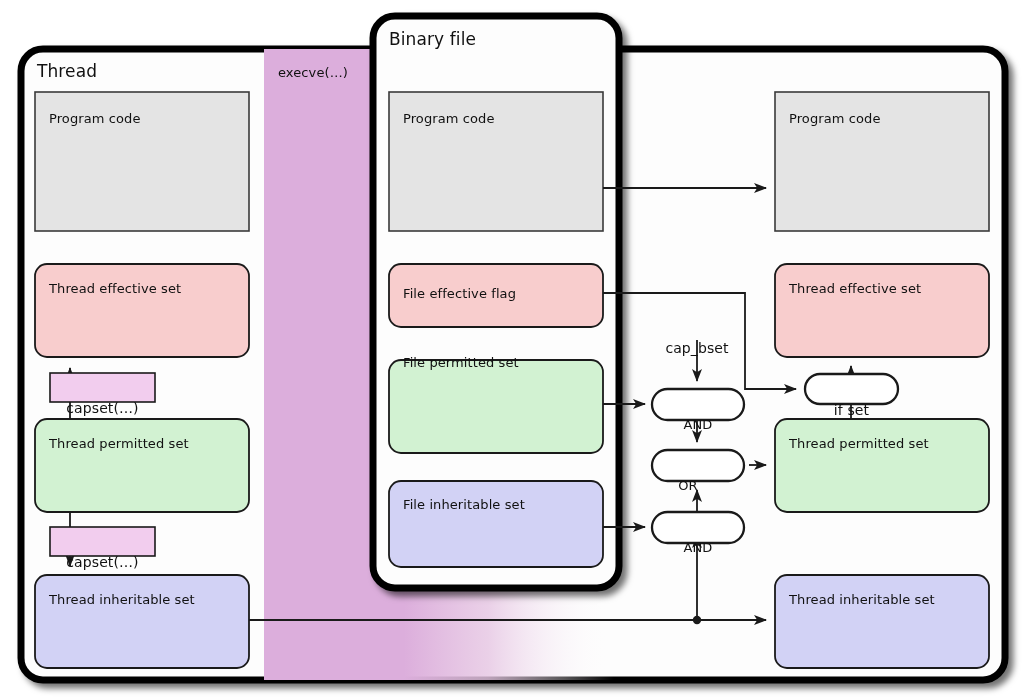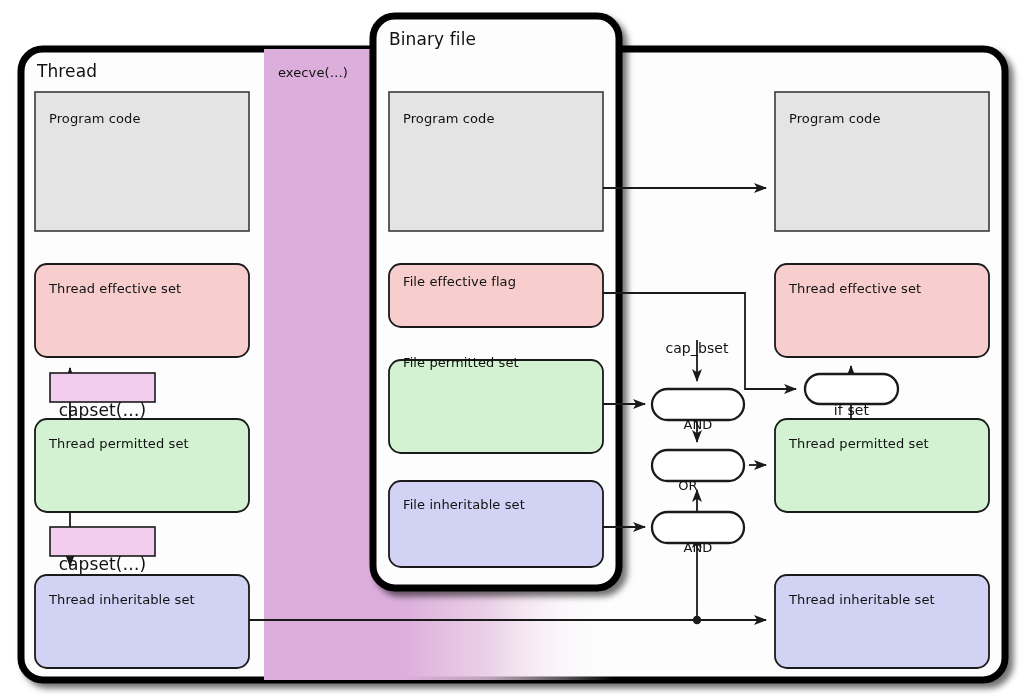--- a/index.html
+++ b/index.html
@@ -4,21 +4,21 @@
 <style>
   html,body{margin:0;padding:0;background:#fff;}
   body{width:1024px;height:699px;overflow:hidden;
        font-family:"DejaVu Sans","Liberation Sans",sans-serif;}
   #stage{position:relative;width:1024px;height:699px;background:#fff;}
   svg.layer{position:absolute;left:0;top:0;width:1024px;height:699px;}
   .lbl{position:absolute;font-size:13px;color:#111;white-space:nowrap;
        pointer-events:none;letter-spacing:.1px;}
   .lbl.t17{font-size:17px;}
   .lbl.t14{font-size:14px;}
-  .lbl.t13{font-size:17px;}
+  .lbl.t13{font-size:14px;}
   .ctr{text-align:center;margin-top:21px;}
 </style>
 </head>
 <body>
 
 <div id="stage">
 
   <svg class="layer" viewBox="0 0 1024 699">
     <defs>
       <marker id="arw" markerWidth="13" markerHeight="10" refX="12" refY="5" orient="auto" markerUnits="userSpaceOnUse">
@@ -121,21 +121,21 @@
 
   <div class="lbl" style="left:49px;top:111px;">Program code</div>
   <div class="lbl" style="left:49px;top:281px;">Thread effective set</div>
   <div class="lbl" style="left:49px;top:436px;">Thread permitted set</div>
   <div class="lbl" style="left:49px;top:592px;">Thread inheritable set</div>
 
   <div class="lbl t13 ctr" style="left:50px;top:379px;width:105px;">capset(…)</div>
   <div class="lbl t13 ctr" style="left:50px;top:533px;width:105px;">capset(…)</div>
 
   <div class="lbl" style="left:403px;top:111px;">Program code</div>
-  <div class="lbl" style="left:403px;top:274px;">File effective flag</div>
+  <div class="lbl" style="left:403px;top:286px;">File effective flag</div>
   <div class="lbl" style="left:403px;top:355px;">File permitted set</div>
   <div class="lbl" style="left:403px;top:497px;">File inheritable set</div>
 
   <div class="lbl" style="left:789px;top:111px;">Program code</div>
   <div class="lbl" style="left:789px;top:281px;">Thread effective set</div>
   <div class="lbl" style="left:789px;top:436px;">Thread permitted set</div>
   <div class="lbl" style="left:789px;top:592px;">Thread inheritable set</div>
 
   <div class="lbl ctr" style="left:652px;top:396px;width:92px;">AND</div>
   <div class="lbl ctr" style="left:652px;top:457px;width:72px;">OR</div>

